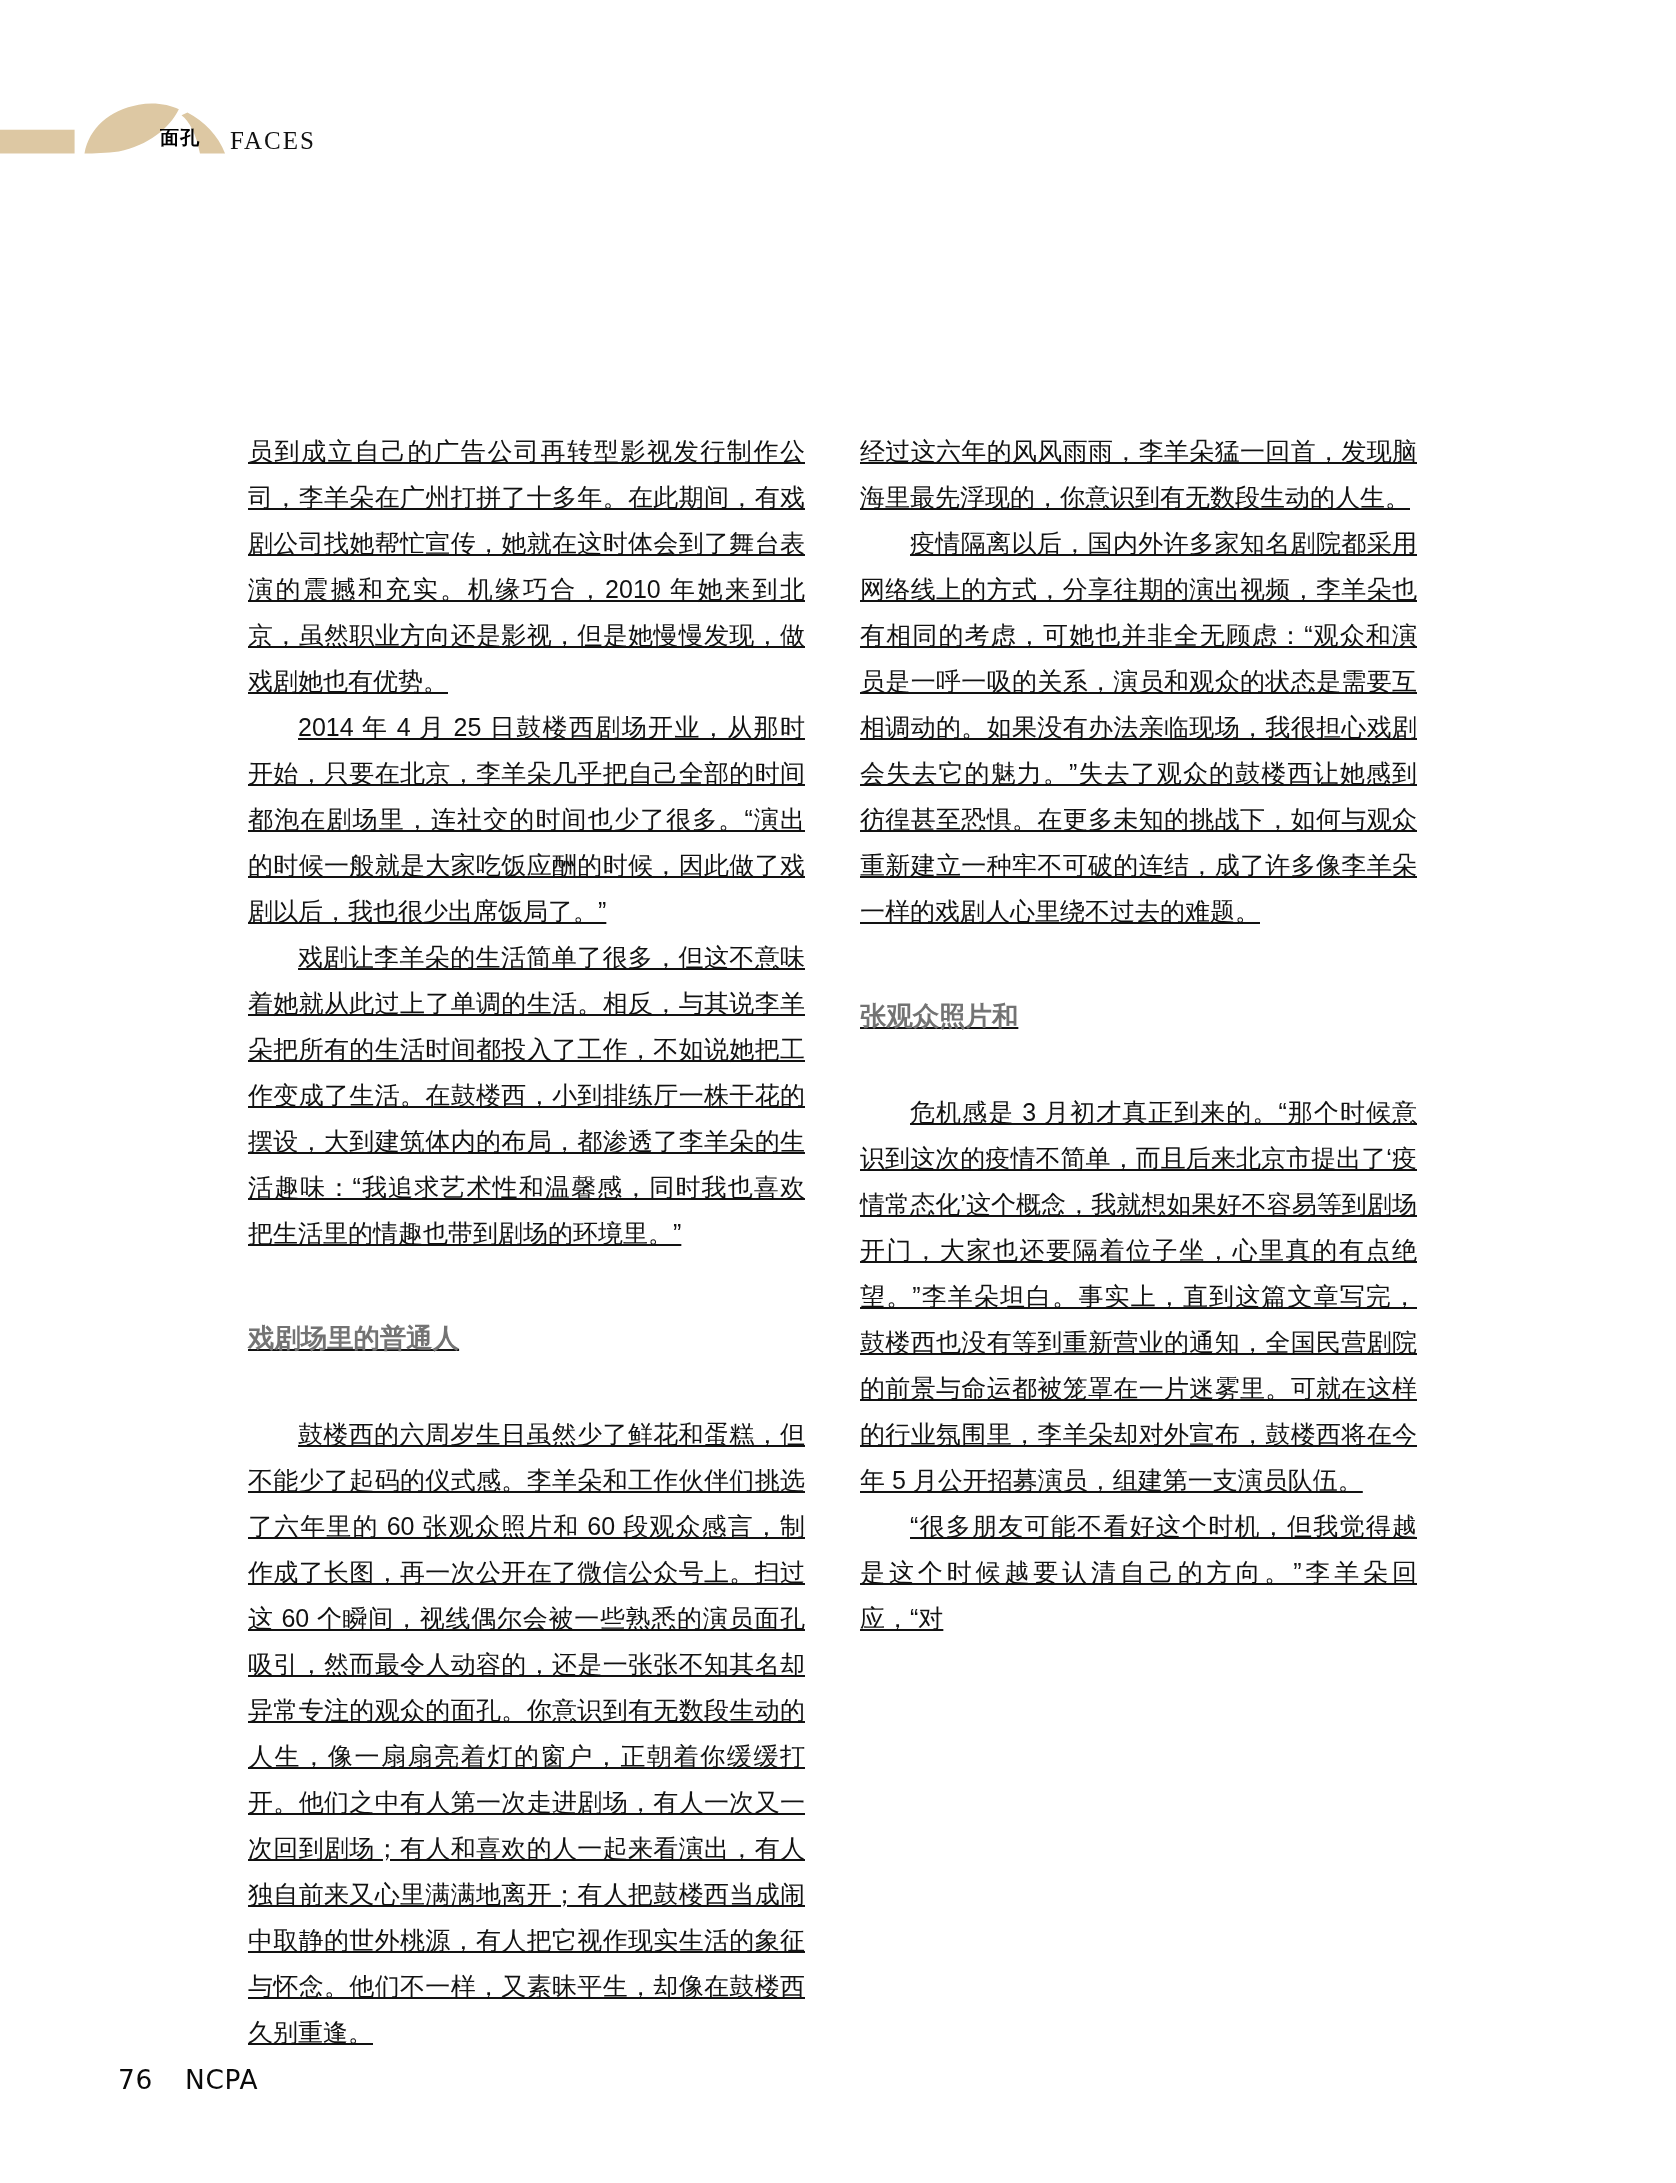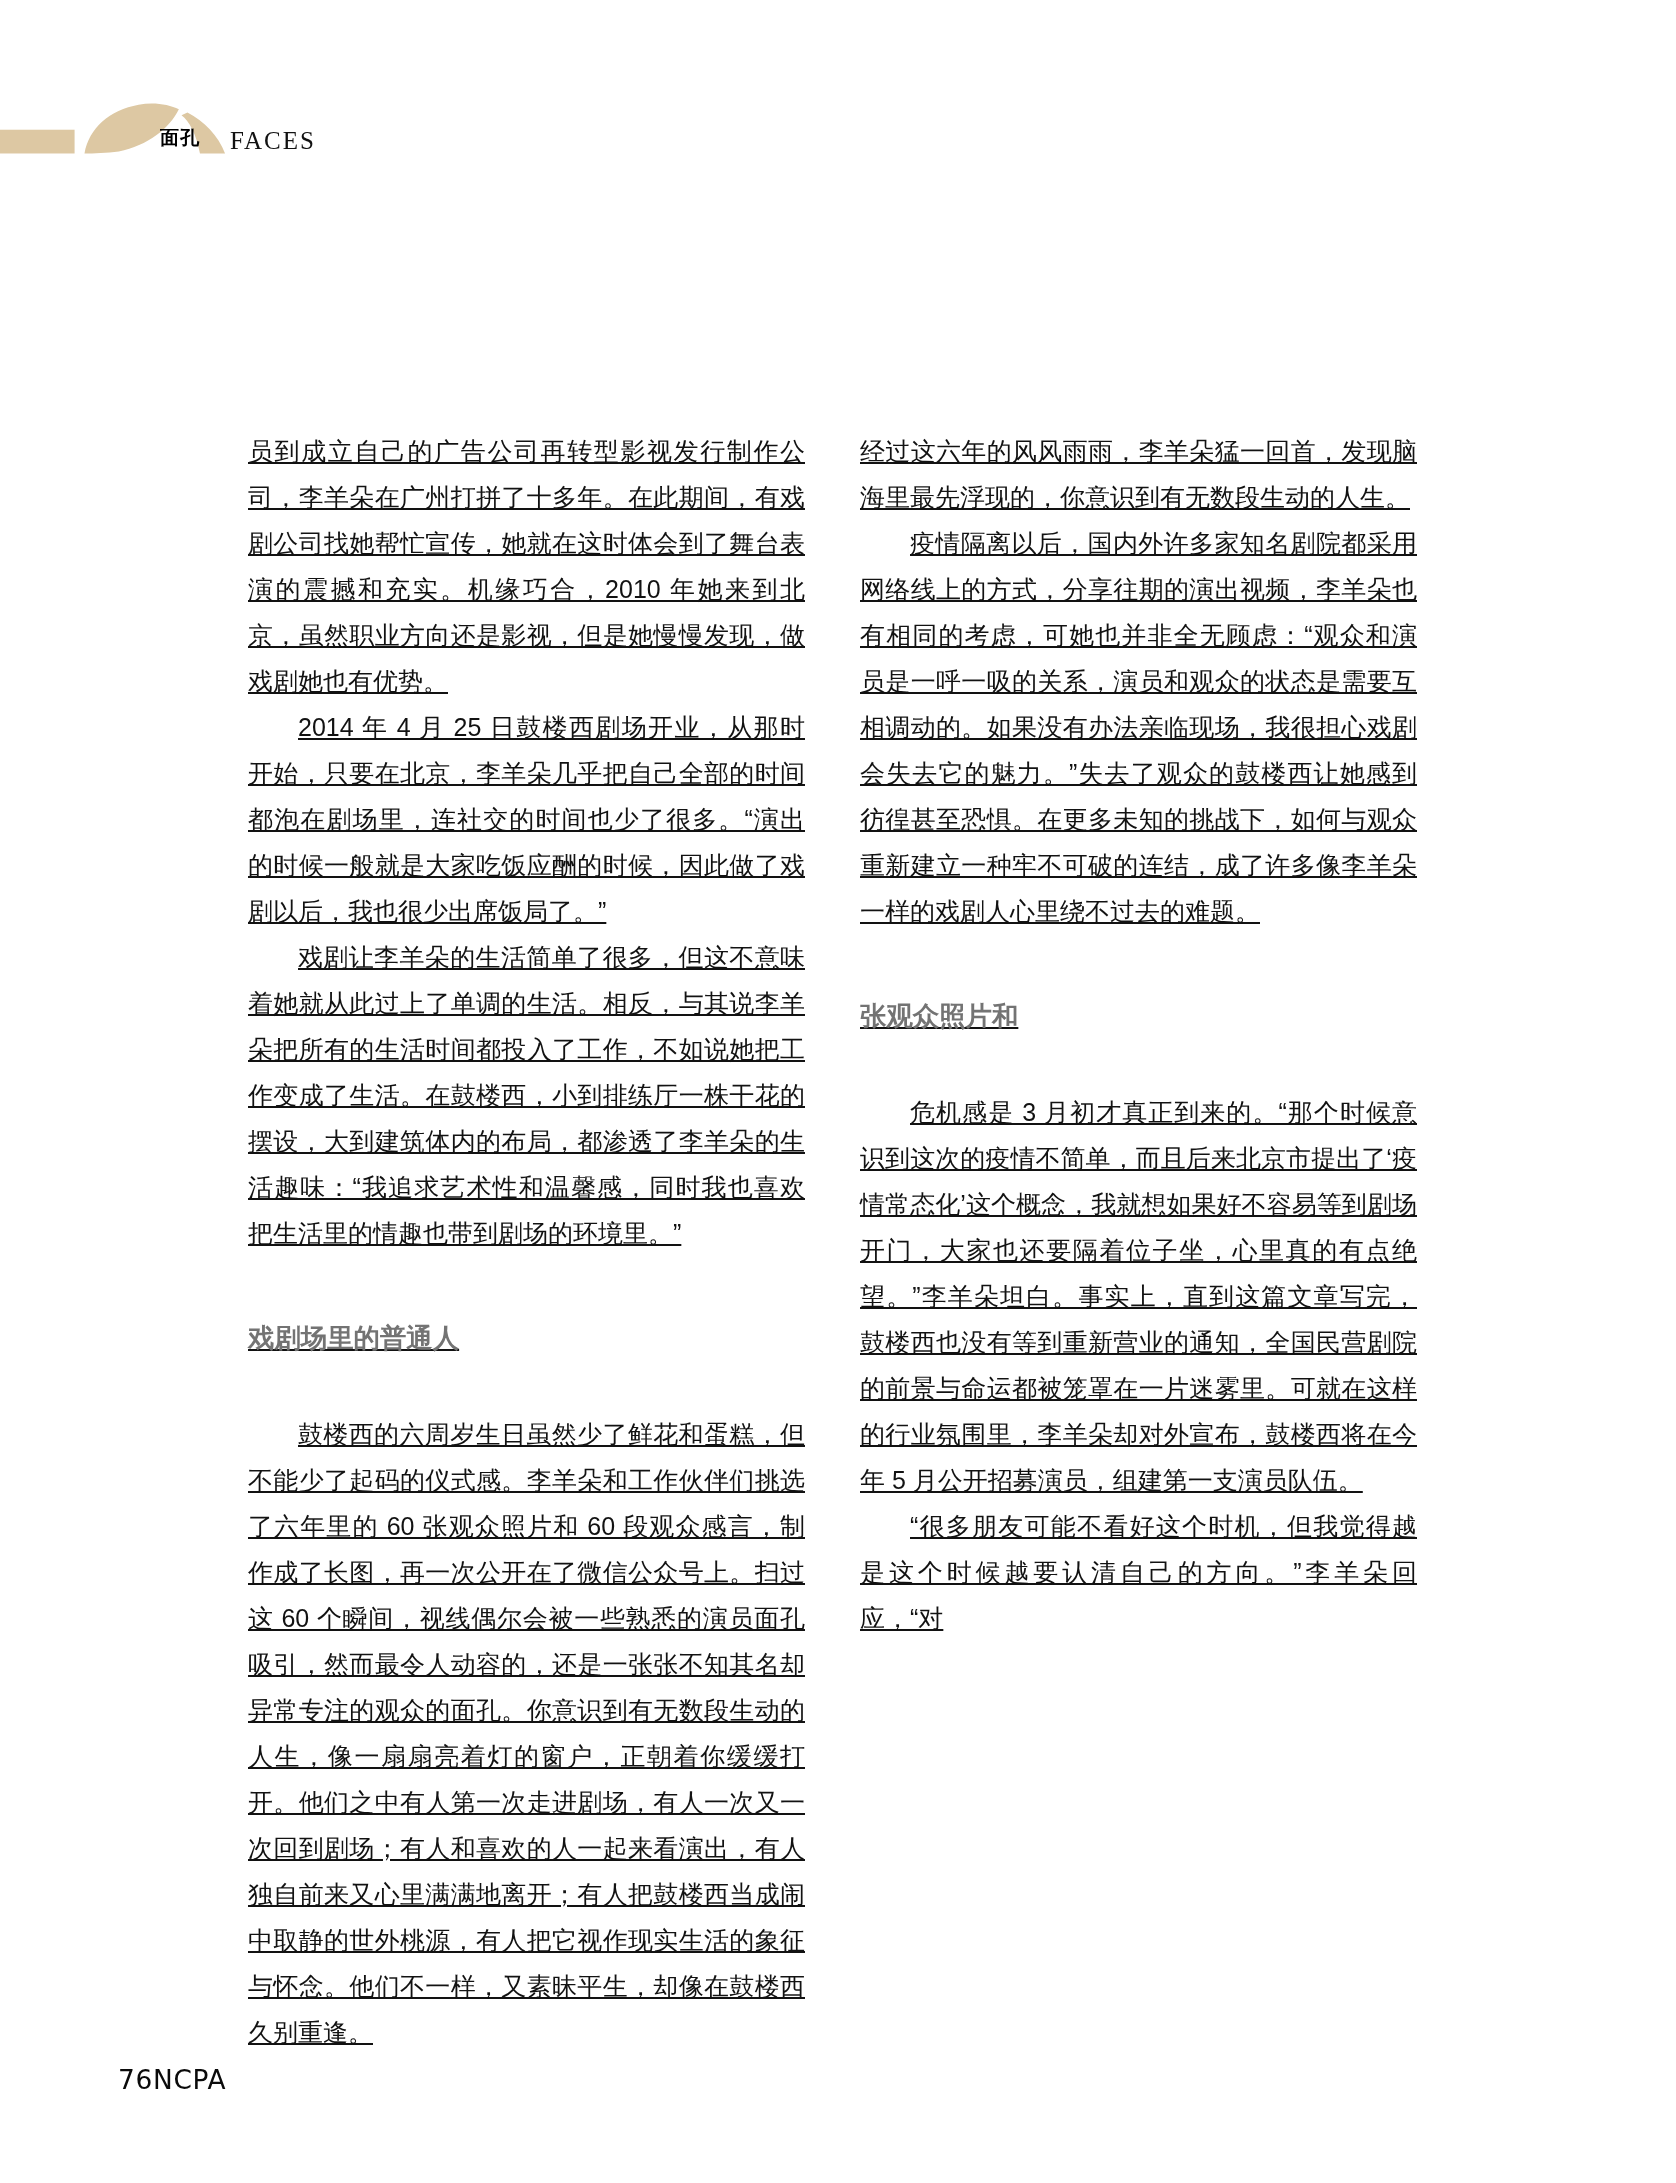--- a/index.html
+++ b/index.html
@@ -69,21 +69,21 @@
     color: #737373;
   }
 
   
   .page-footer {
     position: absolute;
     left: 118px;
     top: 2064px;
     display: flex;
     align-items: baseline;
-    gap: 0;
+    gap: 32px;
     font-family: "DejaVu Sans", "Liberation Sans", sans-serif;
     font-size: 26.4px;
     font-weight: 400;
     color: #0a0a0a;
     letter-spacing: 0.7px;
   }
 </style>
 </head>
 <body>
 

